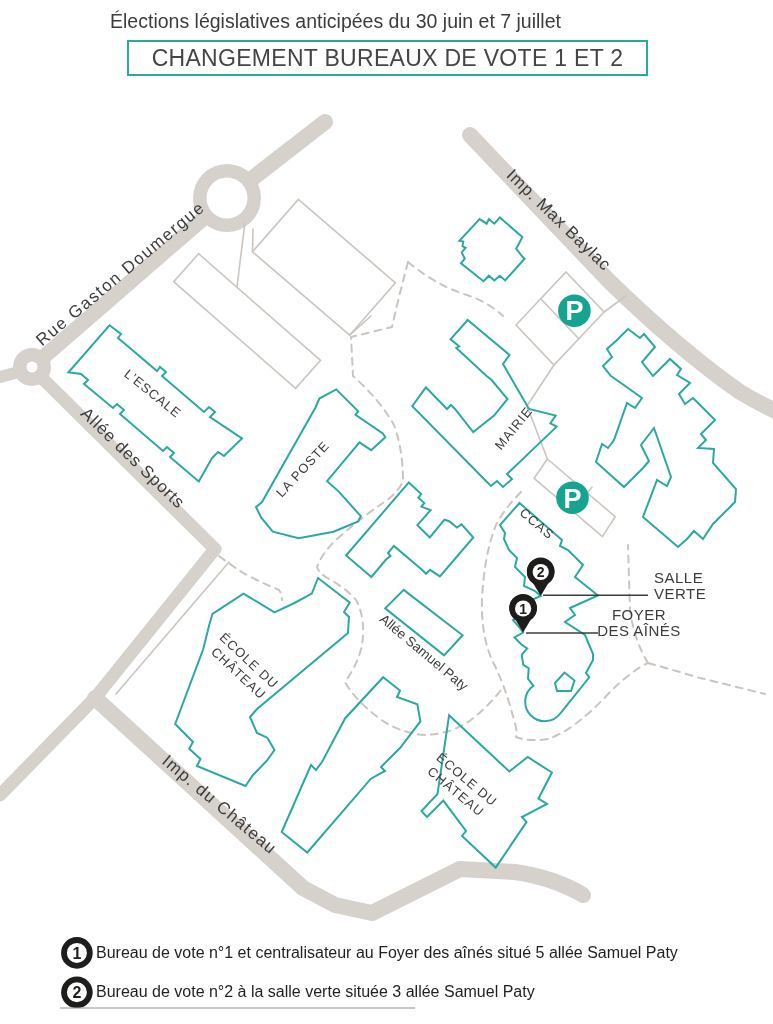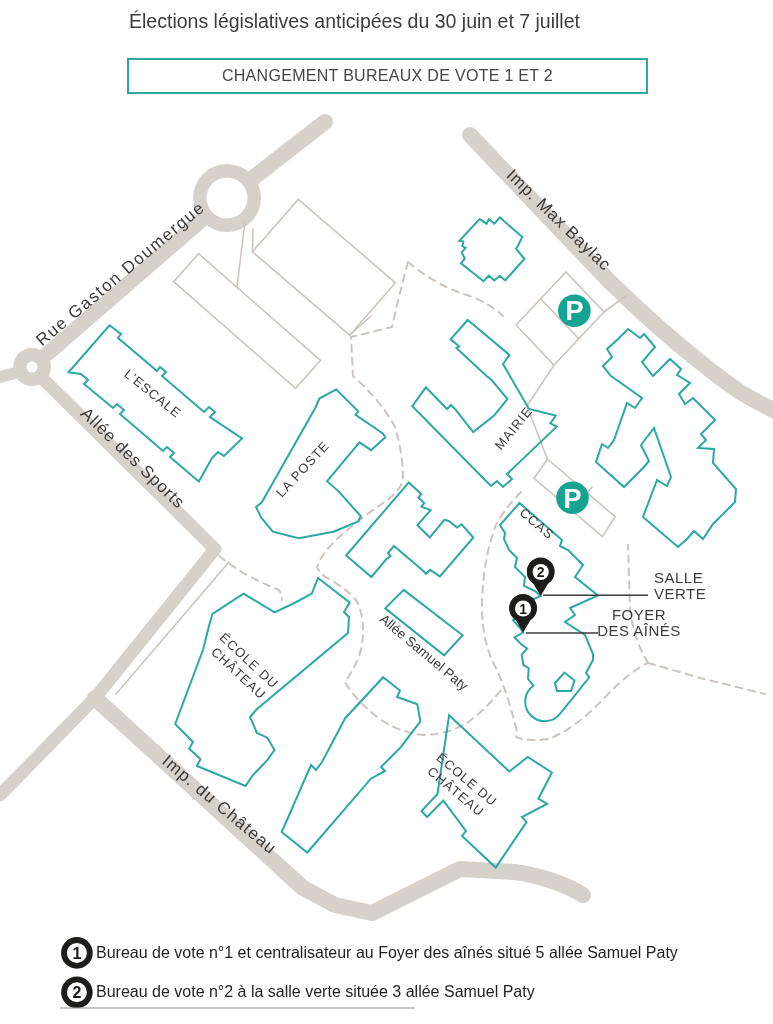--- a/index.html
+++ b/index.html
@@ -1,21 +1,21 @@
 <!DOCTYPE html>
 <html><head><meta charset="utf-8">
 <style>
 html,body{margin:0;padding:0;background:#ffffff;}
 #page{position:relative;width:773px;height:1024px;overflow:hidden;
  font-family:"Liberation Sans",sans-serif;}
 #hdr{position:absolute;top:10px;left:0;width:671px;text-align:center;
- font-size:19.5px;color:#3c3c3c;margin-left:19px;}
-#box{position:absolute;left:127px;top:58px;width:517px;height:32px;
+ font-size:19.5px;color:#3c3c3c;}
+#box{position:absolute;left:127px;top:40px;width:517px;height:32px;
  border:2px solid #2ba9a1;display:flex;align-items:center;justify-content:center;
- font-size:16px;color:#454545;letter-spacing:0.3px;}
+ font-size:23px;color:#454545;letter-spacing:0.3px;}
 svg text{font-family:"Liberation Sans",sans-serif;}
 </style></head>
 <body>
 <div id="page">
 <div id="hdr">Élections législatives anticipées du 30 juin et 7 juillet</div>
 <div id="box">CHANGEMENT BUREAUX DE VOTE 1 ET 2</div>
 <svg width="773" height="1024" viewBox="0 0 773 1024" style="position:absolute;left:0;top:0">
 <path d="M227,198 L32,367" fill="none" stroke="#d7d1cc" stroke-width="15" stroke-linecap="round" stroke-linejoin="round"></path>
 <path d="M227,198 L325,122" fill="none" stroke="#d7d1cc" stroke-width="16" stroke-linecap="round" stroke-linejoin="round"></path>
 <circle cx="227" cy="198" r="34" fill="#d7d1cc"></circle>

